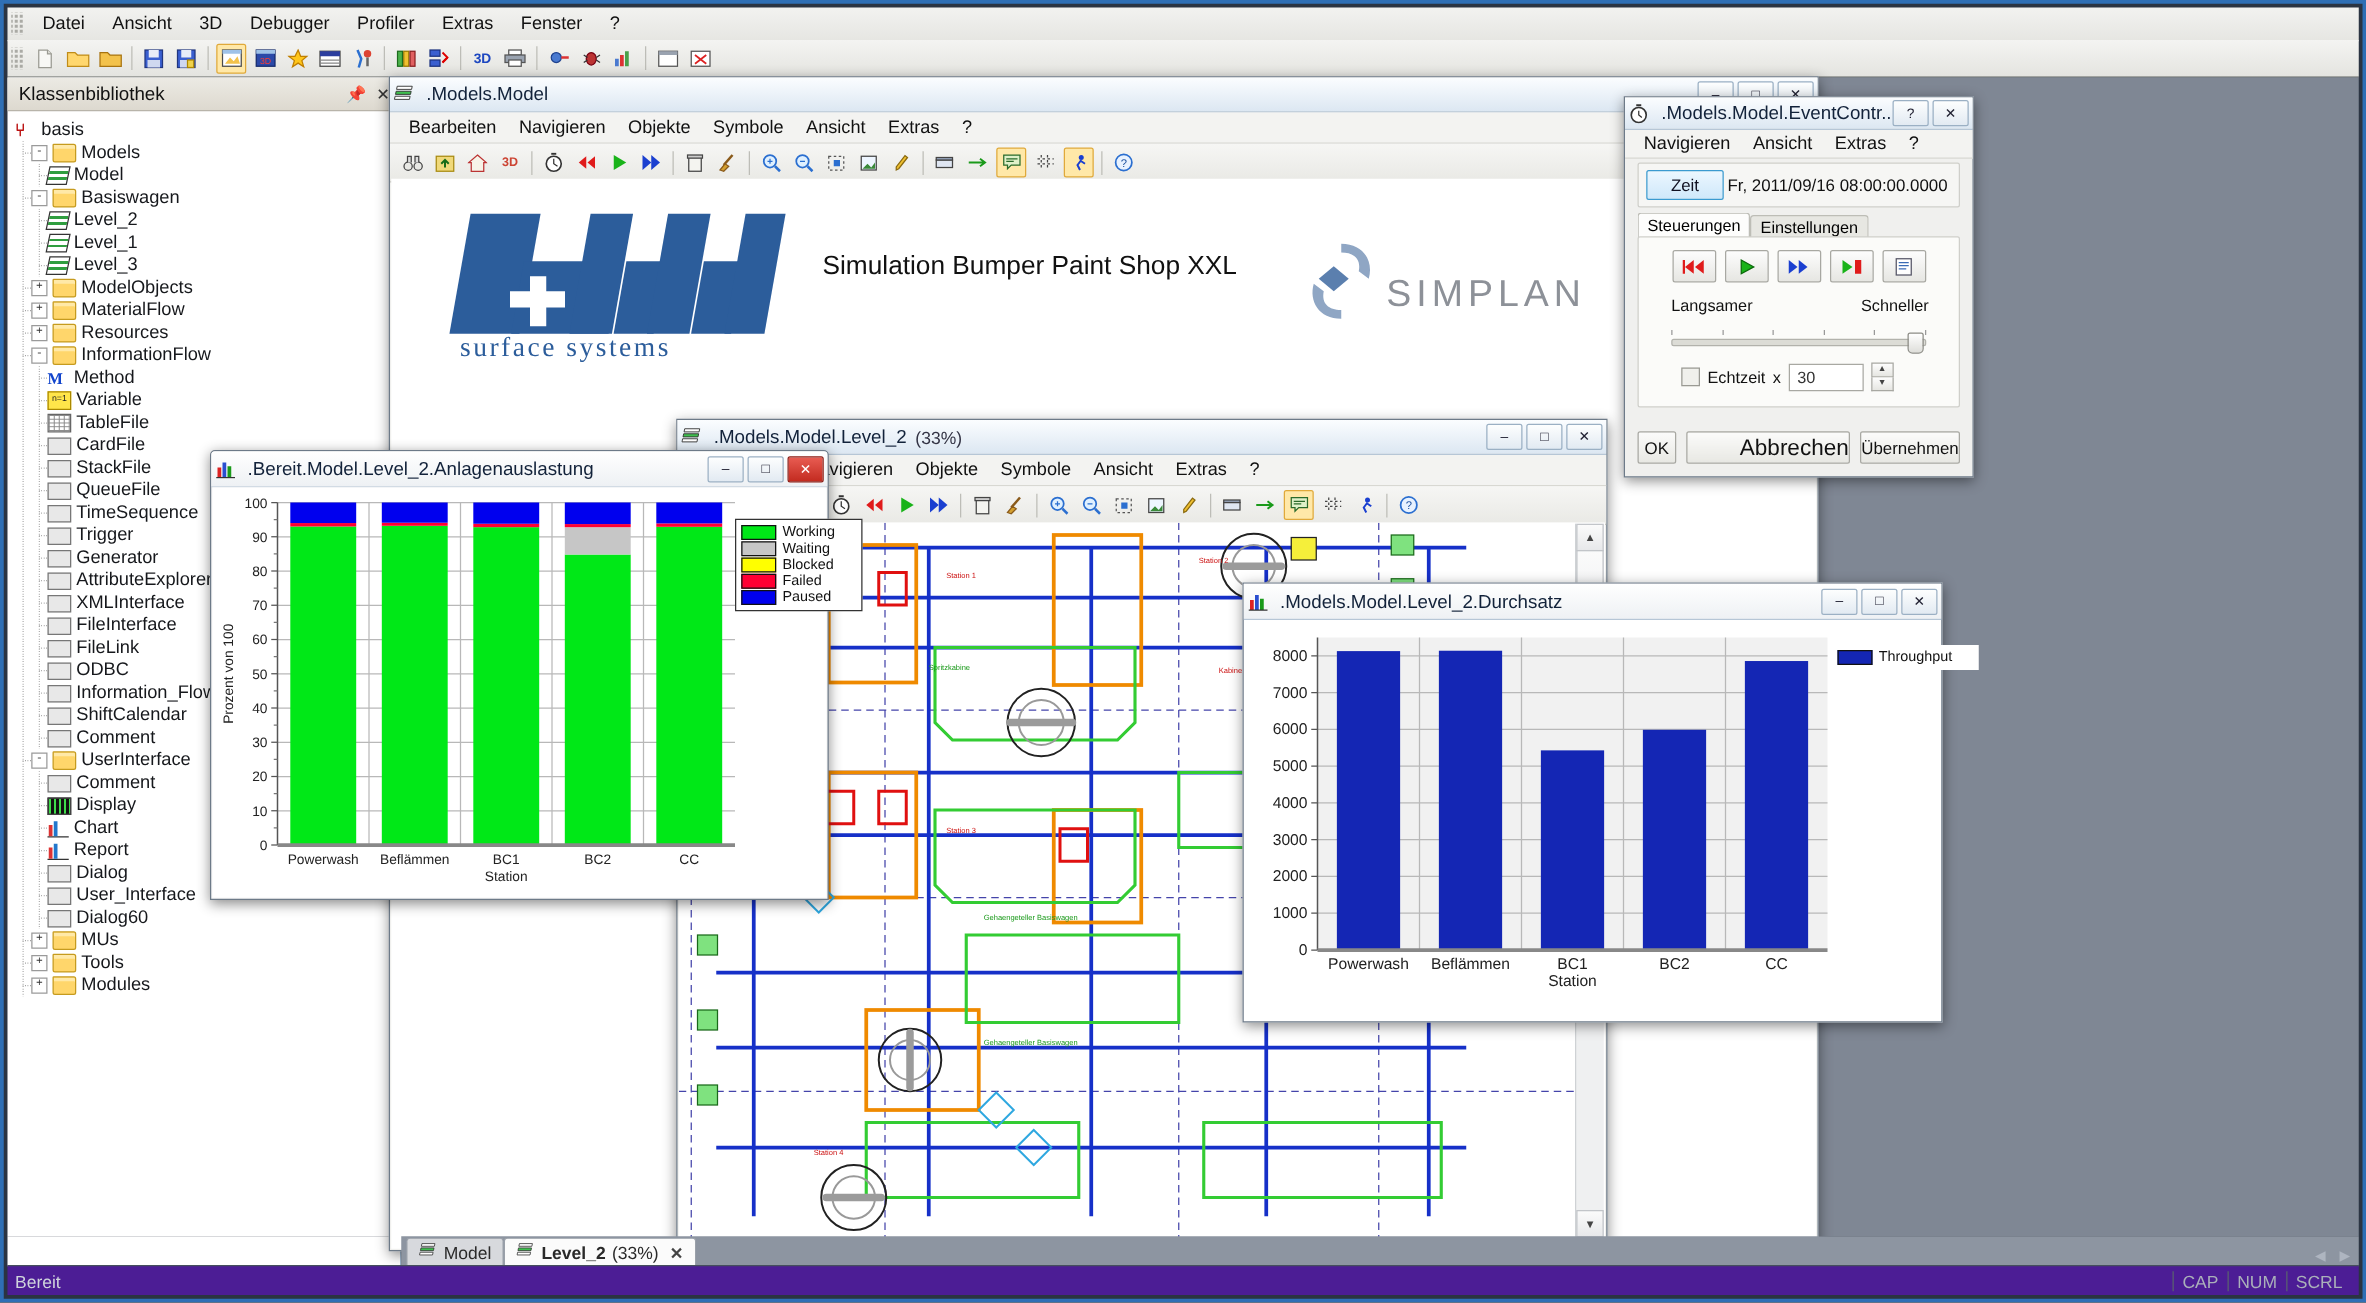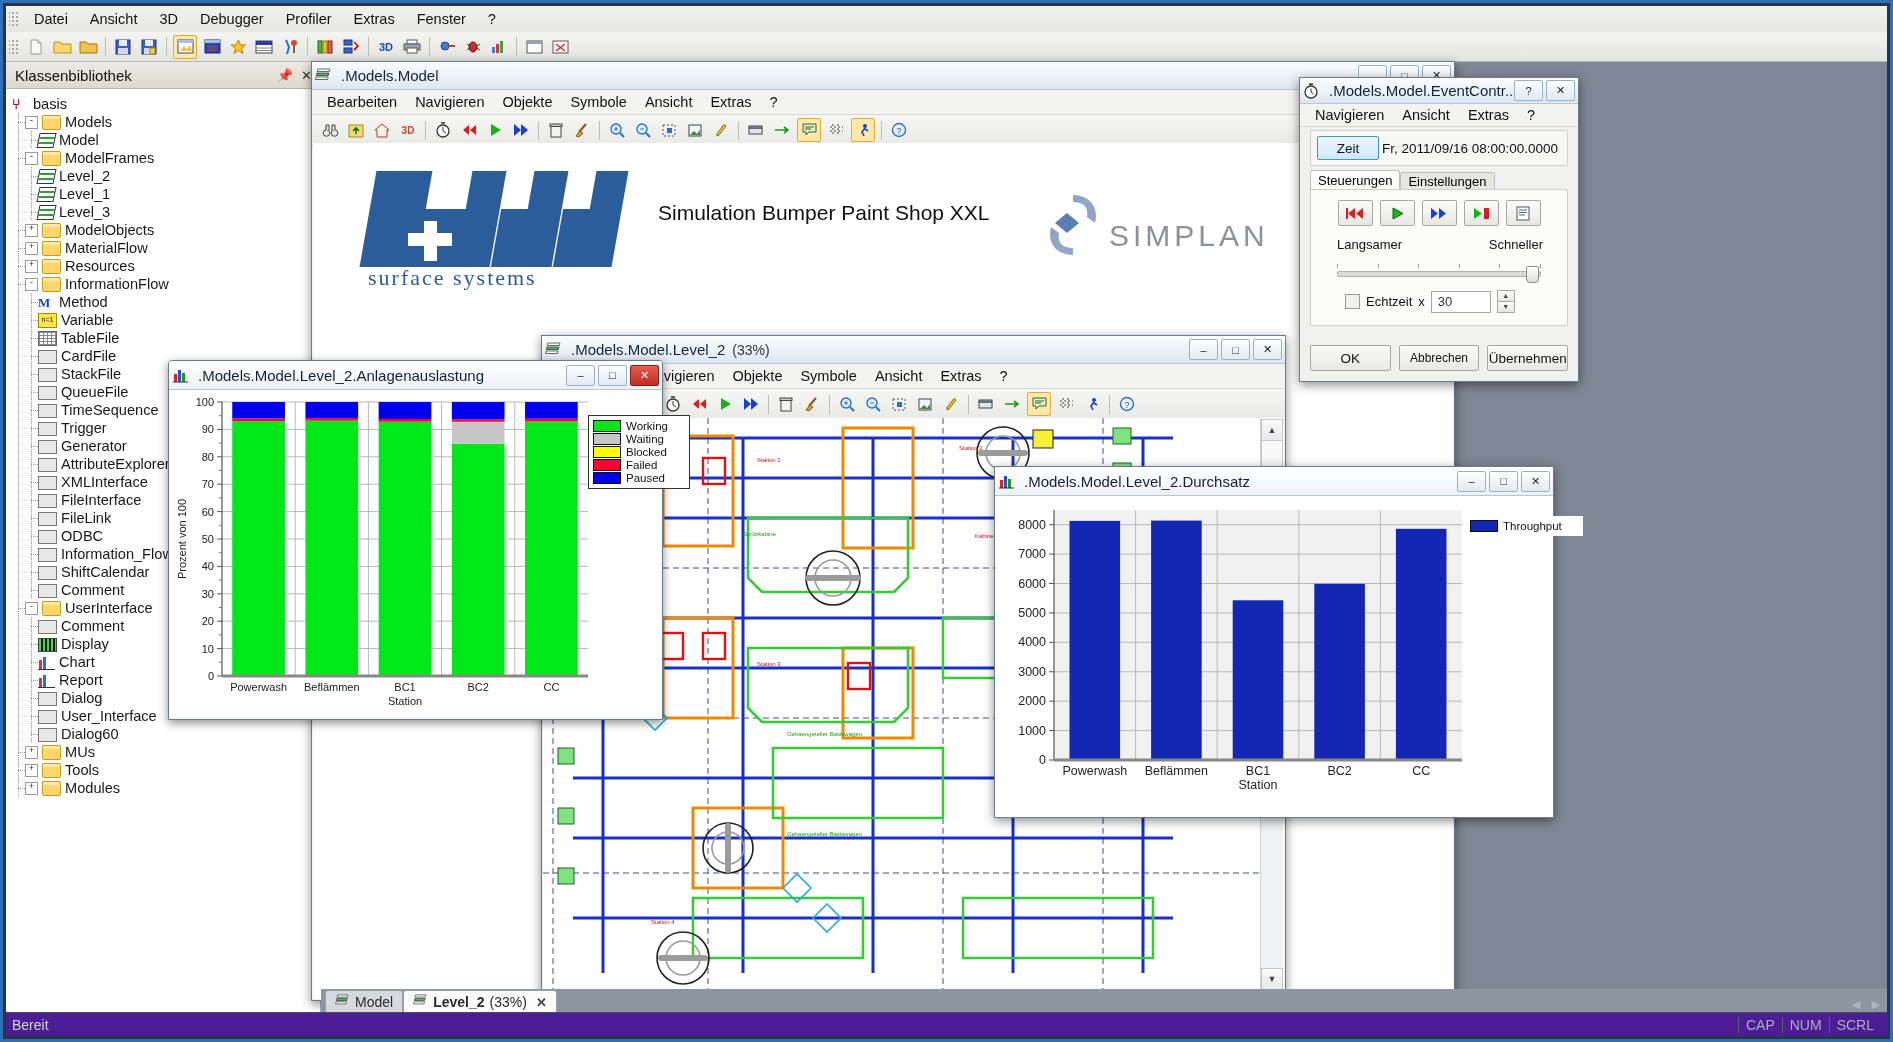--- a/index.html
+++ b/index.html
@@ -337,21 +337,21 @@
           <span class="guide"></span>
           <span class="guide t"></span>
           <span class="sp" style="width: 0px;"></span>
           <span class="ico ic-frame"></span>
           <span class="lbl">Model</span>
         </div>
         <div class="node">
           <span class="guide t"></span>
           <span class="exp">-</span>
           <span class="ico ic-folder"></span>
-          <span class="lbl">ModelFrames</span>
+          <span class="lbl">Basiswagen</span>
         </div>
         <div class="node">
           <span class="guide"></span>
           <span class="guide t"></span>
           <span class="sp" style="width: 0px;"></span>
           <span class="ico ic-frame"></span>
           <span class="lbl">Level_2</span>
         </div>
         <div class="node">
           <span class="guide"></span>
@@ -1036,21 +1036,21 @@
     <div class="win" id="win-chart1">
       <div class="win-tb">
         <span class="ico">
           <svg width="17" height="15" viewBox="0 0 17 15">
               <rect x="2" y="6" width="3" height="8" fill="#d22"></rect>
               <rect x="6" y="2" width="3" height="12" fill="#2a4fd0"></rect>
               <rect x="10" y="5" width="3" height="9" fill="#1a9a1a"></rect>
               <path d="M1 14h15" stroke="#333"></path>
             </svg>
         </span>
-        <span class="tt">.Models.Model.Level_2.Anlagenauslastung</span>
+        <span class="tt">.Bereit.Model.Level_2.Anlagenauslastung</span>
         <span class="win-btns">
           <span class="wbtn">–</span>
           <span class="wbtn">□</span>
           <span class="wbtn red">✕</span>
         </span>
       </div>
       <div id="chart1-body">
         <svg id="svg-chart1" width="493" height="330" viewBox="0 0 493 330">
             <rect x="52" y="12" width="366" height="274" fill="#ffffff"></rect>
             <line x1="52" y1="258.6" x2="418" y2="258.6" stroke="#b8b8b8" stroke-width="1"></line>
@@ -1312,21 +1312,21 @@
           <span style="width:52px;height:20px;border:1px solid #a8a8a2;background:#fff;font-size:13px;color:#333;display:flex;align-items:center;padding-left:6px;">30</span>
           <span style="display:flex;flex-direction:column;">
             <span style="width:16px;height:10px;border:1px solid #a8a8a2;background:linear-gradient(#fdfdfd,#e6e6e2);font-size:7px;text-align:center;line-height:9px;color:#444;">▲</span>
             <span style="width:16px;height:10px;border:1px solid #a8a8a2;border-top:none;background:linear-gradient(#fdfdfd,#e6e6e2);font-size:7px;text-align:center;line-height:9px;color:#444;">▼</span>
           </span>
         </div>
       </div>
 
       <div style="position:absolute;left:10px;right:10px;bottom:10px;height:26px;display:flex;gap:8px;">
         <span style="flex:1;border:1px solid #a8a8a2;background:linear-gradient(#fbfbfa,#e8e8e3);display:flex;align-items:center;justify-content:center;font-size:13.5px;color:#111;border-radius:2px;">OK</span>
-        <span style="flex:1;border:1px solid #a8a8a2;background:linear-gradient(#fbfbfa,#e8e8e3);display:flex;align-items:center;justify-content:center;font-size:12px;color:#111;border-radius:2px;">Abbrechen</span>
+        <span style="flex:1;border:1px solid #a8a8a2;background:linear-gradient(#fbfbfa,#e8e8e3);display:flex;align-items:center;justify-content:center;font-size:18px;color:#111;border-radius:2px;padding-left:42px;">Abbrechen</span>
         <span style="flex:1;border:1px solid #a8a8a2;background:linear-gradient(#fbfbfa,#e8e8e3);display:flex;align-items:center;justify-content:center;font-size:13.5px;color:#111;border-radius:2px;">Übernehmen</span>
       </div>
     </div>
 
   </div>
 
   <div id="tabbar">
       <div class="tab">
         <span><svg width="15" height="13" viewBox="0 0 17 15">
             <g transform="skewX(-12)">

